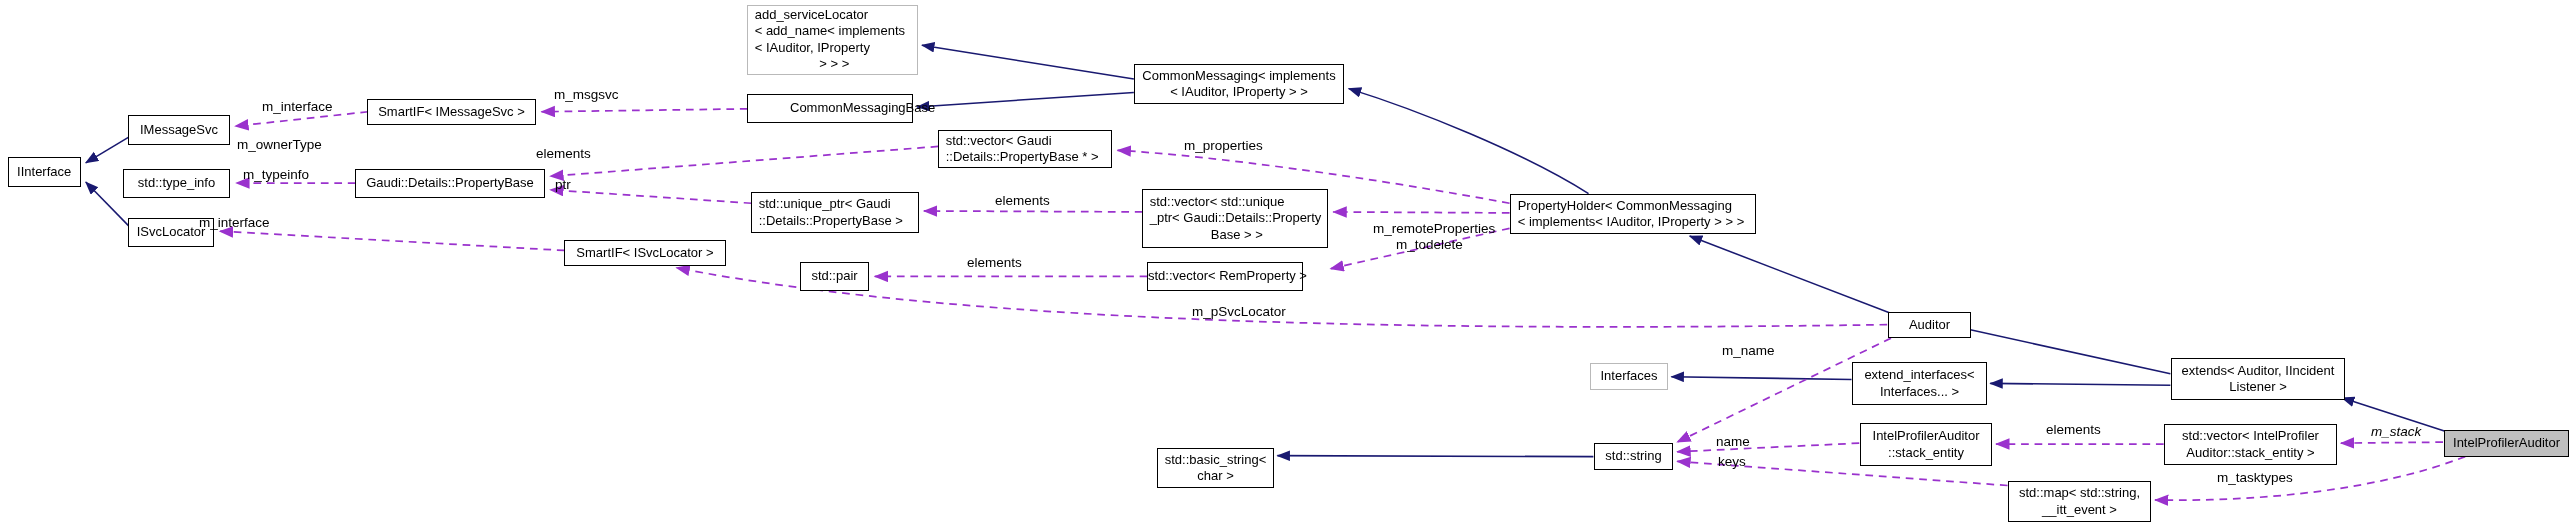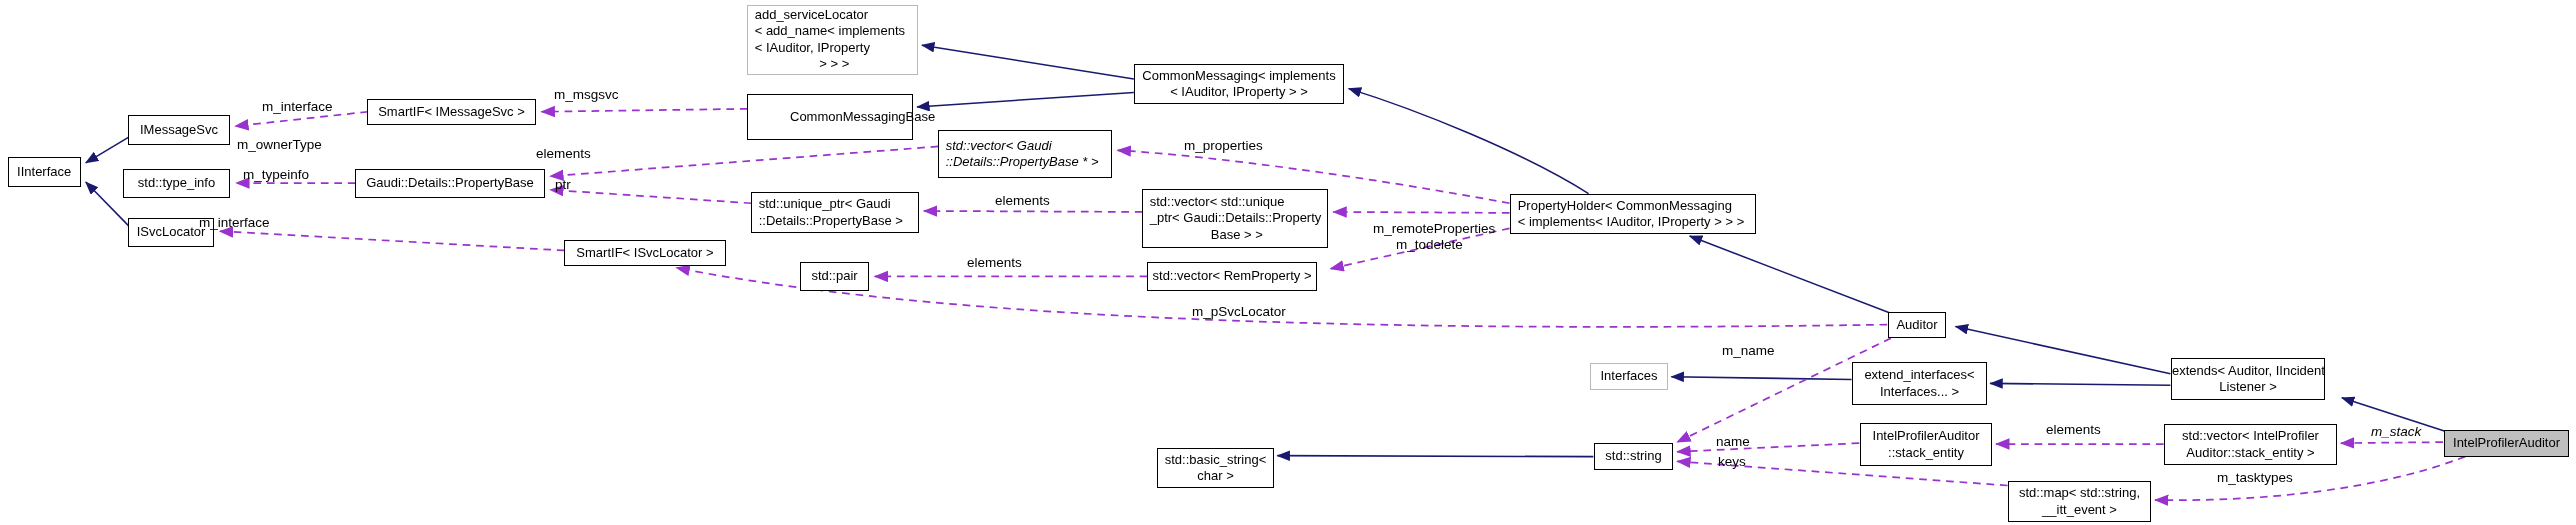--- a/index.html
+++ b/index.html
@@ -85,61 +85,61 @@
   </div>
   <div class="node" style="left:564px;top:240px;width:162px;height:26px;">
     <div class="ln">SmartIF&lt; ISvcLocator &gt;</div>
   </div>
   <div class="node muted al" style="left:747px;top:4.8px;width:171px;height:70px;">
     <div class="ln">add_serviceLocator</div>
     <div class="ln">&lt; add_name&lt; implements</div>
     <div class="ln">&lt; IAuditor, IProperty</div>
     <div class="ln ac">&gt; &gt; &gt;</div>
   </div>
-  <div class="node" style="left:747px;top:94px;width:166px;height:46px;padding-left:42px;">
+  <div class="node" style="left:747px;top:94px;width:166px;height:29px;padding-left:42px;">
     <div class="ln">CommonMessagingBase</div>
   </div>
   <div class="node" style="left:1134px;top:64px;width:210px;height:40px;">
     <div class="ln">CommonMessaging&lt; implements</div>
     <div class="ln">&lt; IAuditor, IProperty &gt; &gt;</div>
   </div>
-  <div class="node al" style="left:938px;top:130px;width:174px;height:48px;font-style:italic;">
+  <div class="node al" style="left:938px;top:130px;width:174px;height:38px;">
     <div class="ln">std::vector&lt; Gaudi</div>
     <div class="ln">::Details::PropertyBase * &gt;</div>
   </div>
   <div class="node al" style="left:751px;top:192px;width:168px;height:41px;">
     <div class="ln">std::unique_ptr&lt; Gaudi</div>
     <div class="ln">::Details::PropertyBase &gt;</div>
   </div>
   <div class="node al" style="left:1142px;top:189px;width:186px;height:59px;">
     <div class="ln">std::vector&lt; std::unique</div>
     <div class="ln">_ptr&lt; Gaudi::Details::Property</div>
     <div class="ln ac">Base &gt; &gt;</div>
   </div>
   <div class="node al" style="left:1510px;top:194px;width:246px;height:40px;">
     <div class="ln">PropertyHolder&lt; CommonMessaging</div>
     <div class="ln">&lt; implements&lt; IAuditor, IProperty &gt; &gt; &gt;</div>
   </div>
   <div class="node" style="left:800px;top:262px;width:69px;height:29px;">
     <div class="ln">std::pair</div>
   </div>
-  <div class="node" style="left:1147px;top:262px;width:170px;height:29px;">
+  <div class="node" style="left:1147px;top:262px;width:156px;height:29px;">
     <div class="ln">std::vector&lt; RemProperty &gt;</div>
   </div>
-  <div class="node" style="left:1888px;top:312px;width:58px;height:26px;">
+  <div class="node" style="left:1888px;top:312px;width:83px;height:26px;">
     <div class="ln">Auditor</div>
   </div>
   <div class="node muted" style="left:1590px;top:363px;width:78px;height:27px;">
     <div class="ln">Interfaces</div>
   </div>
   <div class="node" style="left:1852px;top:362px;width:135px;height:43px;">
     <div class="ln">extend_interfaces&lt;</div>
     <div class="ln">Interfaces... &gt;</div>
   </div>
-  <div class="node" style="left:2171px;top:358px;width:154px;height:42px;">
+  <div class="node" style="left:2171px;top:358px;width:174px;height:42px;">
     <div class="ln">extends&lt; Auditor, IIncident</div>
     <div class="ln">Listener &gt;</div>
   </div>
   <div class="node" style="left:1157px;top:436px;width:117px;height:40px;margin-top:12px;">
     <div class="ln">std::basic_string&lt;</div>
     <div class="ln">char &gt;</div>
   </div>
   <div class="node" style="left:1594px;top:443px;width:79px;height:27px;">
     <div class="ln">std::string</div>
   </div>

